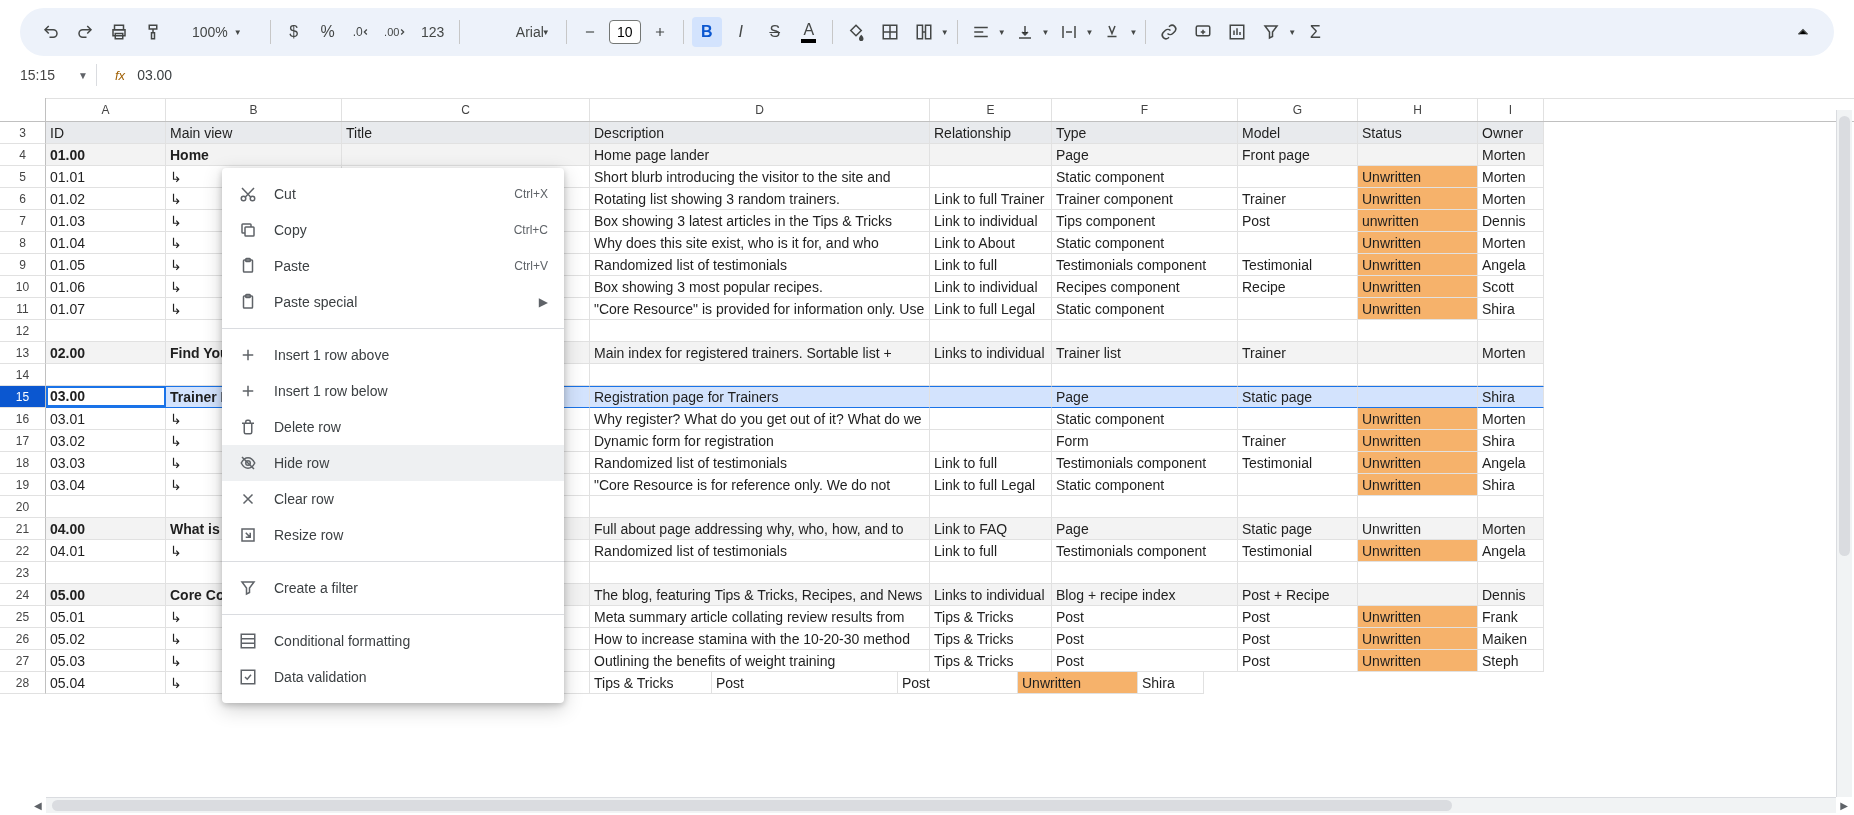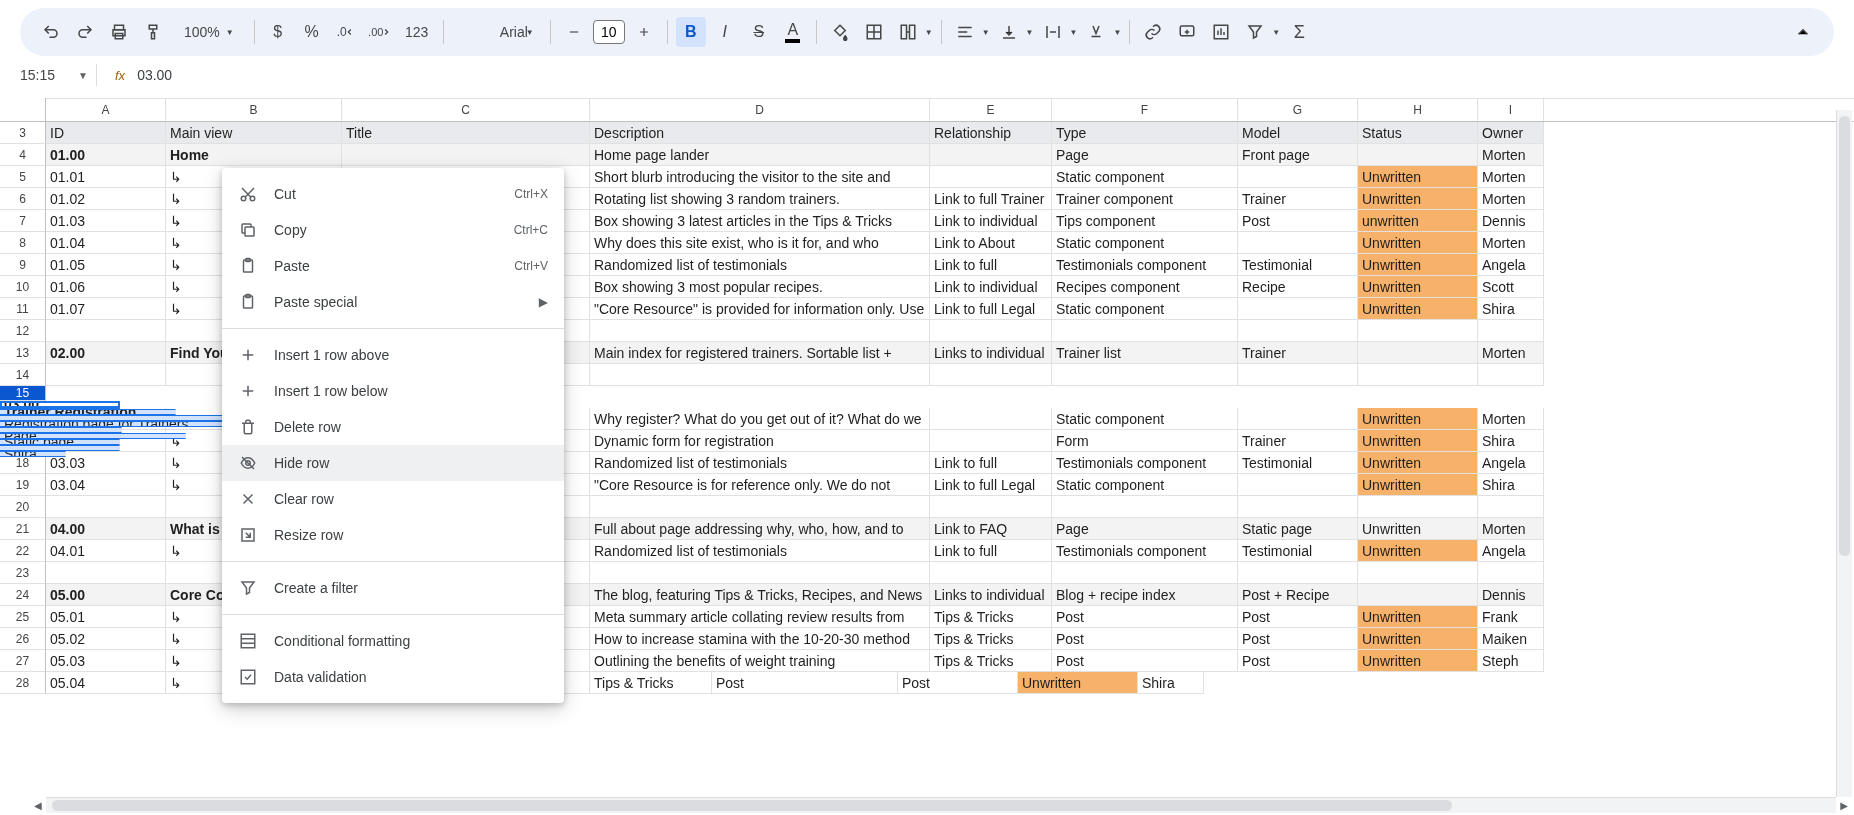--- a/index.html
+++ b/index.html
@@ -2,21 +2,21 @@
 <html><head>
 <meta charset="utf-8">
 <style>
 * { margin: 0; padding: 0; box-sizing: border-box; font-family: Arial, sans-serif; }
 body { background: #fff; overflow: hidden; width: 1854px; height: 815px; position: relative; }
 
 
 .toolbar { height: 48px; margin: 8px 20px 4px 20px; background: #edf2fa; border-radius: 24px; display: flex; align-items: center; padding: 0 16px; gap: 4px; }
 .tb-btn { width: 30px; height: 30px; display: flex; align-items: center; justify-content: center; border-radius: 4px; cursor: pointer; color: #444746; }
 .tb-sep { width: 1px; height: 24px; background: #c7c7c7; margin: 0 4px; }
-.zoom { font-size: 14px; color: #444746; margin: 0 12px; display: flex; align-items: center; gap: 8px; }
+.zoom { font-size: 14px; color: #444746; margin: 0 20px; display: flex; align-items: center; gap: 8px; }
 .font-name { font-size: 14px; color: #444746; min-width: 90px; padding: 0 8px; display:flex; align-items:center; justify-content:flex-end; }
 .font-size-input { width: 32px; height: 24px; border: 1px solid #747775; border-radius: 4px; text-align: center; font-size: 14px; background: #fff; }
 .bold-active { background: #d3e3fd; color: #0b57d0; font-weight: bold; }
 .text-color-underline { border-bottom: 4px solid #000; height: 22px; }
 .dropdown-arrow { font-size: 8px; color: #444746; margin-left: -2px; }
 .expand { margin-left: auto; }
 
 
 .formula-row { display: flex; align-items: center; height: 30px; margin: 0 20px 8px 10px; }
 .name-box { width: 86px; font-size: 14px; color: #444; padding-left: 10px; display:flex; align-items:center; justify-content:space-between; }
@@ -42,21 +42,21 @@
 .cell { border-right:1px solid #e1e1e1; border-bottom:1px solid #e1e1e1; padding: 2px 4px; font-size:14px; color:#1f1f1f; overflow:hidden; white-space:nowrap; text-overflow: clip; display:flex; align-items:center;}
 .hdr-row .cell { background:#e8eaed; }
 .section-row .cell { background:#f3f3f3; }
 .section-row .cell.ca, .section-row .cell.cb { font-weight: bold; }
 .bold { font-weight: bold; }
 .status-hl { background:#f6b26b; }
 .sel-row .cell { background: #d3e3fd; }
 .sel-row .cell.ca { outline: 2px solid #1a73e8; outline-offset: -2px; background: #fff;}
 .sel-row .cell.ca { border-bottom: 3px solid #1a73e8;}
 .sel-row .cell { border-top: 1px solid #1a73e8; border-bottom: 1px solid #1a73e8;}
-.sel-row { position:relative;flex-direction:column; }
+.sel-row { position:relative; }
 
 
 .ca{width:120px} .cb{width:176px} .cc{width:248px} .cd{width:340px} .ce{width:122px} .cf{width:186px} .cg{width:120px} .ch{width:120px} .ci{width:66px}
 
 
 .ctx { position:absolute; left:222px; top:168px; width:342px; background:#fff; border-radius:4px; box-shadow: 0 2px 6px rgba(0,0,0,.2), 0 6px 20px rgba(0,0,0,.19); padding:8px 0; z-index:100;}
 .ctx-item { height:36px; display:flex; align-items:center; padding:0 16px; font-size:14px; color:#3c4043; cursor:pointer; gap:16px;}
 .ctx-item:hover, .ctx-hover { background:#eef0f2;}
 .ctx-icon { width:20px; height:20px; display:flex; align-items:center; justify-content:center; color:#5f6368; flex-shrink:0;}
 .ctx-label { flex:1; }

